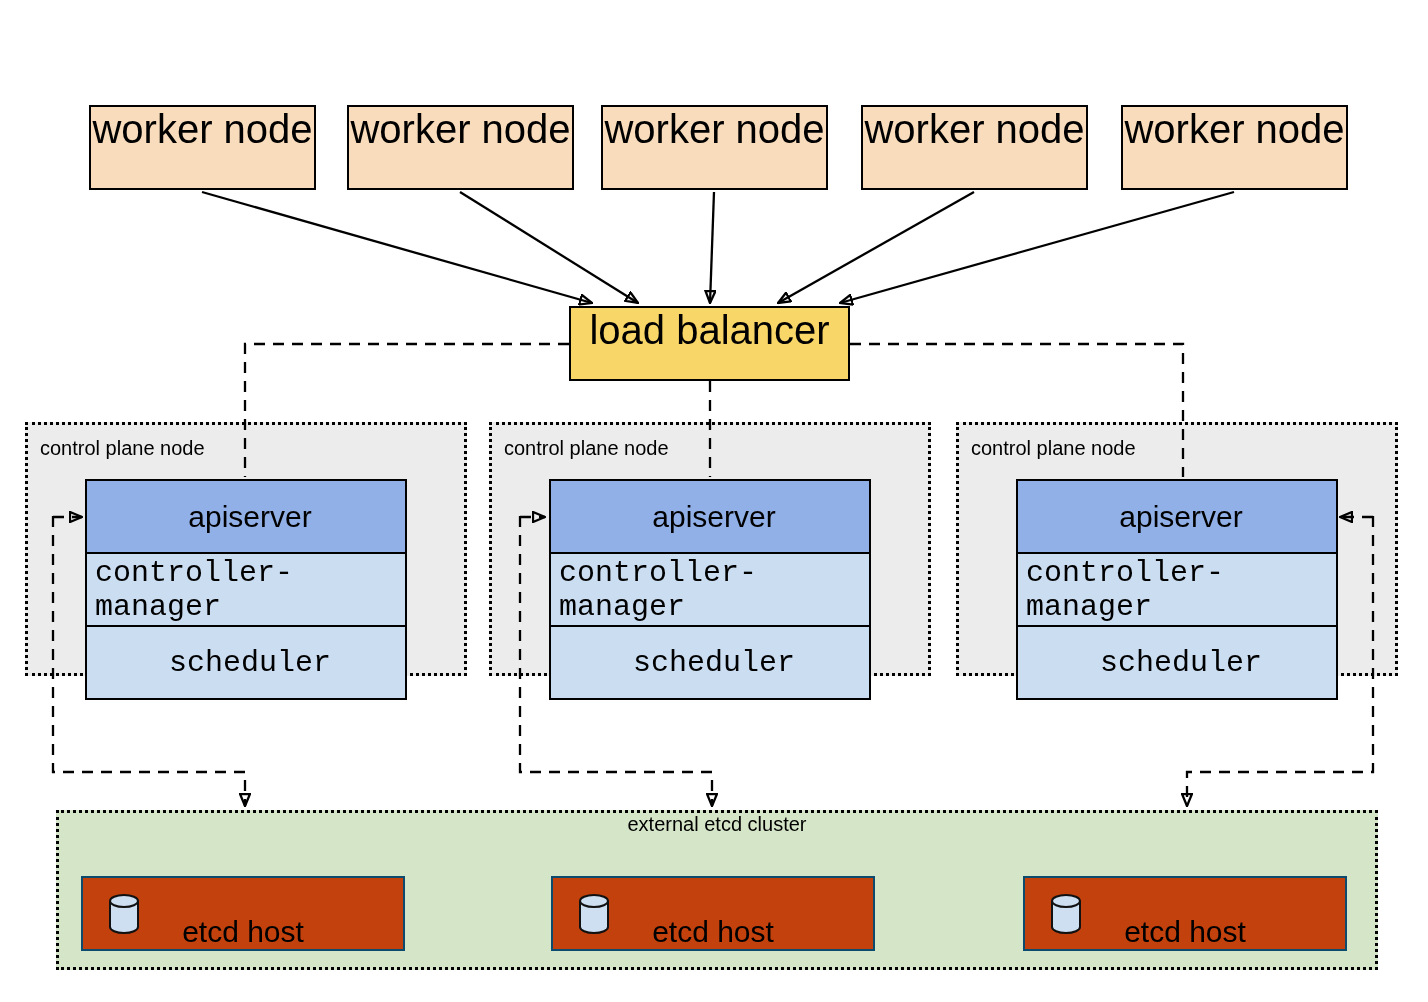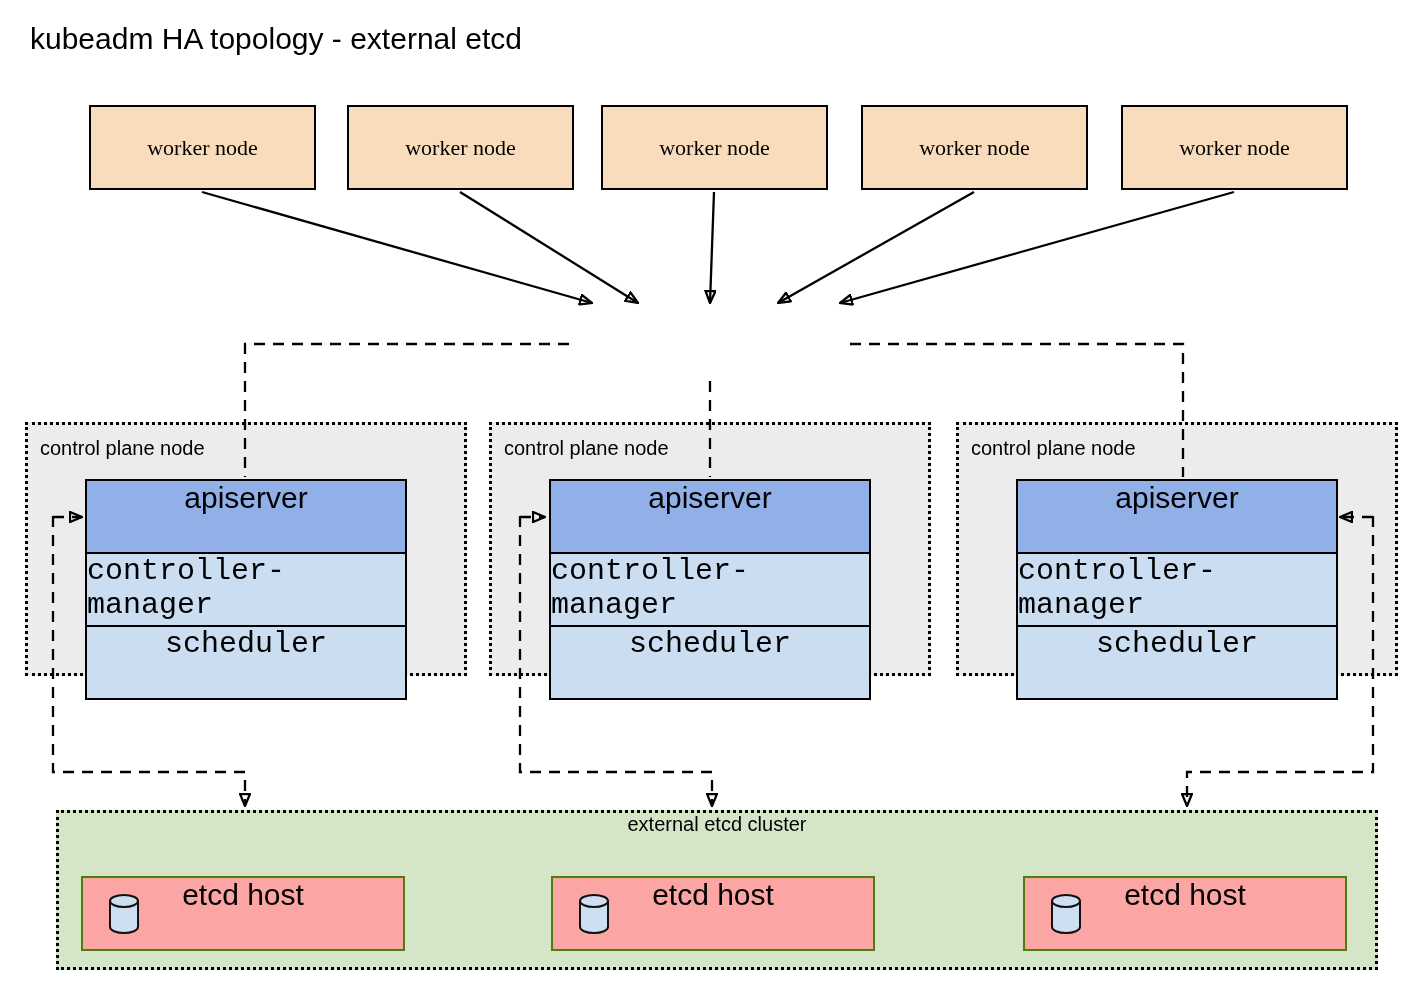--- a/index.html
+++ b/index.html
@@ -2,71 +2,73 @@
 <html><head>
 <meta charset="utf-8">
 <style>
   * { margin:0; padding:0; box-sizing:border-box; }
   html,body { background:#ffffff; }
   body { font-family:"Liberation Sans","DejaVu Sans",sans-serif; color:#000; }
   .canvas { position:relative; width:1428px; height:1002px; background:#fff; overflow:hidden; }
 
   .title { position:absolute; left:30px; top:22px; font-size:30px; font-weight:400; color:#000; }
 
-  .box { position:absolute; display:flex; align-items:center; justify-content:center;
-         border:2px solid #000; font-size:22px;font-family:Liberation Serif, serif; }
+  .box { position:absolute; display:flex; justify-content:center;
+         border:2px solid #000; font-size:40px; }
 
   .worker { top:105px; width:227px; height:85px; background:#f9dcbb; }
 
   .lb { left:569px; top:306px; width:281px; height:75px; background:#f8d667; }
 
   .cp { position:absolute; top:422px; width:442px; height:254px;
         background:#ececec; border:3px dotted #000; }
   .cp-label { position:absolute; left:12px; top:12px; font-size:20px; }
   .stack { position:absolute; left:57px; top:54px; width:322px; }
   .row { width:322px; height:75px; border:2px solid #000; display:flex;
-         justify-content:center; font-size:30px; background:#cbddf1; }
+         align-items:center; justify-content:center; font-size:30px; background:#cbddf1;padding-left:8px; }
   .row + .row { margin-top:-2px;font-family:Liberation Mono, monospace; }
   .row.api { background:#91b0e8; }
 
   .cluster { position:absolute; left:56px; top:810px; width:1322px; height:160px;
              background:#d5e5c8; border:3px dotted #000; }
   .cluster-label { position:absolute; left:0; right:0; top:0; text-align:center; font-size:20px; }
-  .host { position:absolute; top:63px; width:324px; height:75px; background:#fca5a5;
-          border:2px solid #4d7c0f; display:flex; align-items:flex-start; justify-content:center; font-size:30px; }
+  .host { position:absolute; top:63px; width:324px; height:75px; background:#c2410c;
+          border:2px solid #0c4a6e; display:flex; align-items:flex-end; justify-content:center; font-size:30px; }
   .host .cyl { position:absolute; left:24px; top:50%; transform:translateY(-50%); }
 
   .connectors { position:absolute; left:0; top:0; width:1428px; height:1002px;
                 pointer-events:none; z-index:10; }
   .connectors path { fill:none; stroke:#000; stroke-width:2.3; }
   .connectors path.dash { stroke-dasharray:11 8; }
 </style>
 </head>
 <body>
 
 <div class="canvas">
 
-  <div class="title">kubeadm HA topology - external etcd</div>
 
   <div class="box worker" style="left:89px">
       <span>worker node</span>
     </div>
   <div class="box worker" style="left:347px">
       <span>worker node</span>
     </div>
   <div class="box worker" style="left:601px">
       <span>worker node</span>
     </div>
   <div class="box worker" style="left:861px">
       <span>worker node</span>
     </div>
   <div class="box worker" style="left:1121px">
       <span>worker node</span>
     </div>
 
+  <div class="box lb">
+      <span>load balancer</span>
+    </div>
 
   <div class="cp" style="left:25px">
     <div class="cp-label">control plane node</div>
     <div class="stack">
       <div class="row api">
           <span>apiserver</span>
         </div>
       <div class="row">
           <span>controller-manager</span>
         </div>

